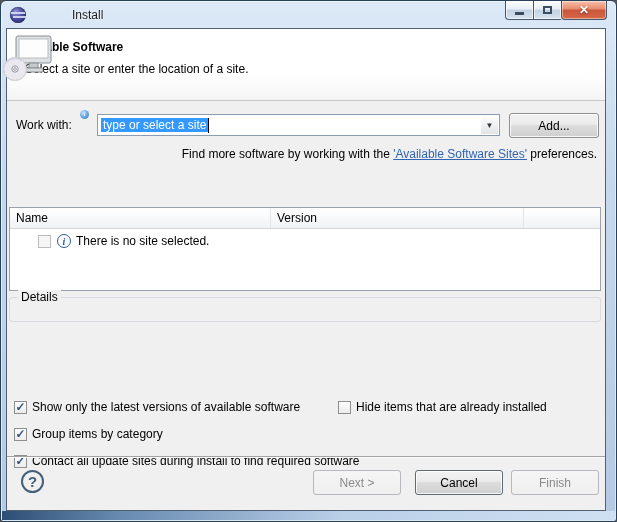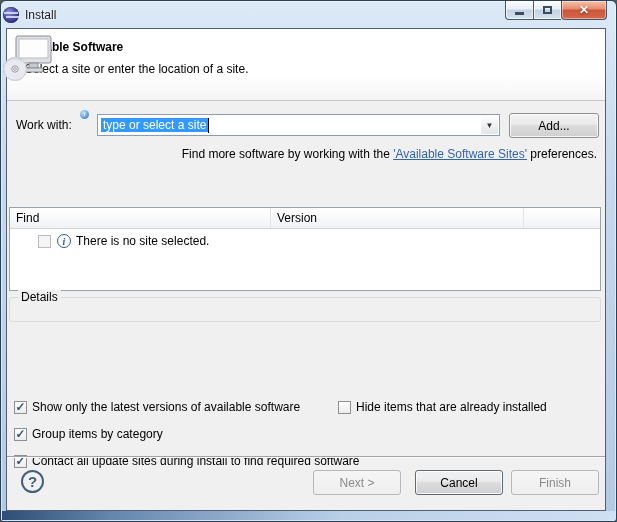--- a/index.html
+++ b/index.html
@@ -8,21 +8,21 @@
     position:relative;width:617px;height:522px;
     font-family:"Liberation Sans",sans-serif;font-size:12px;color:#000;
     background:linear-gradient(to bottom,#dce9f7 0%,#c6d8ec 35%,#b4c9e2 100%);
     border:1px solid #27405c;border-radius:6px 6px 3px 3px;
     box-shadow:inset 0 0 0 1px rgba(255,255,255,.55);
     overflow:hidden;
   }
   .frame::after{content:"";position:absolute;left:1px;right:1px;bottom:1px;height:9px;z-index:1;
     background:linear-gradient(to right,#2e4d74,#6487ae 18%,#b9cfe8 55%,#cfe0f2 100%);}
   
-  .titlebar{position:absolute;top:0;left:0;right:0;height:27px;display:flex;align-items:center;padding-left:2px;z-index:3;}
+  .titlebar{position:absolute;top:0;left:0;right:0;height:27px;display:flex;align-items:center;padding-left:9px;z-index:3;gap:40px;}
   .title-text{margin-left:6px;color:#1c1c1c;text-shadow:0 0 3px #fff;}
   .win-buttons{position:absolute;top:0;right:9px;display:flex;z-index:4;}
   .win-btn{height:19px;border:1px solid #44566a;border-top:none;display:flex;align-items:center;justify-content:center;
     background:linear-gradient(#fdfdfd,#e6eef7 45%,#c2d2e2 50%,#d4e1ef);box-shadow:inset 0 0 0 1px rgba(255,255,255,.7);}
   .win-btn.min{width:29px;border-radius:0 0 0 4px;}
   .win-btn.max{width:27px;border-left:none;border-right:none;}
   .win-btn.close{width:46px;border-radius:0 0 4px 4px;
     background:linear-gradient(#f6c0ab,#e78b6d 45%,#c9563a 50%,#d8684a);
     box-shadow:inset 0 0 0 1px rgba(255,255,255,.45);}
   .glyph-min{width:9px;height:3px;background:#3b4c5d;margin-top:6px;}
@@ -156,21 +156,21 @@
       </div>
       <div class="btn add-btn">Add...</div>
 
       <div class="hint">
         <span>Find more software by working with the </span><a class="link">'Available Software Sites'</a><span> preferences.</span>
       </div>
 
 
       <div class="table">
         <div class="thead">
-          <div class="th name">Find</div>
+          <div class="th name">Name</div>
           <div class="th version">Version</div>
           <div class="th fill"></div>
         </div>
         <div class="trow">
           <span class="cb disabled"></span>
           <span class="info-i">i</span>
           <span>There is no site selected.</span>
         </div>
       </div>
 

